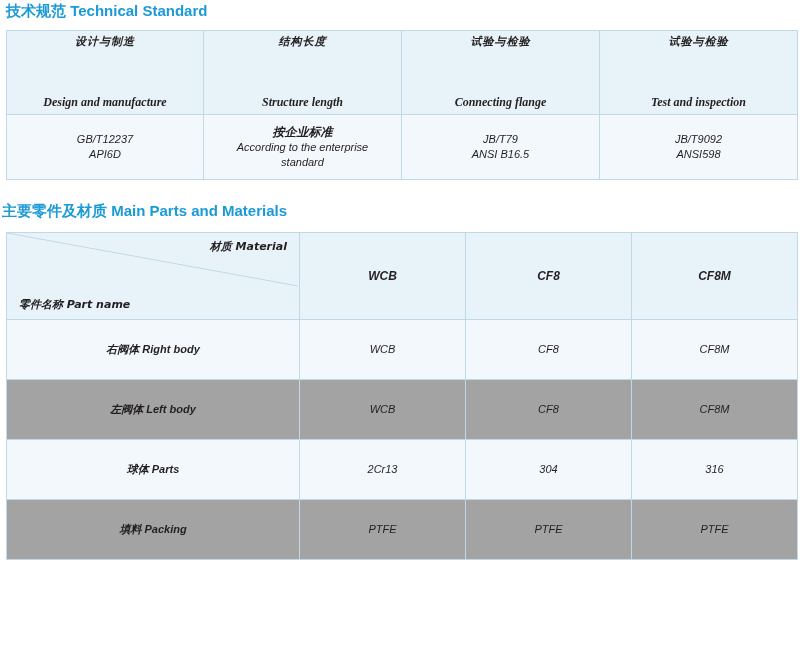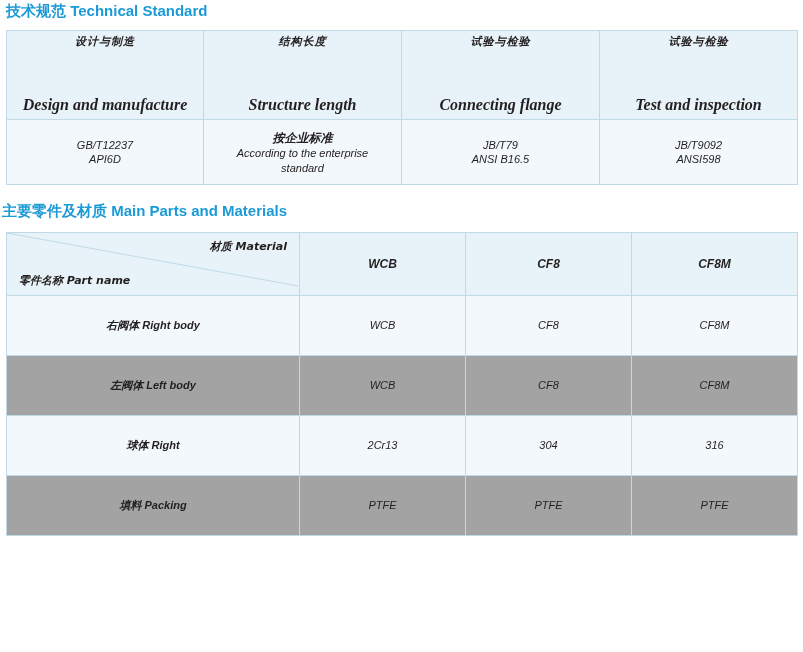--- a/index.html
+++ b/index.html
@@ -77,21 +77,21 @@
     font-weight: bold;
   }
   #tech-table th .cn {
     font-family: "DejaVu Sans", sans-serif;
     font-size: 11px;
     display: block;
     letter-spacing: 1px;
   }
   #tech-table th .en {
     font-family: "Liberation Serif", serif;
-    font-size: 16px;
+    font-size: 12px;
     font-weight: bold;
     display: block;
     margin-top: 44px;
   }
   #tech-table td {
     background: #f2f8fb;
     height: 56px;
     font-family: "Liberation Sans", sans-serif;
     font-size: 11px;
   }
@@ -119,21 +119,21 @@
 
   #parts-table .hdr {
     background: #e8f3f9;
     height: 54px;
     font-weight: bold;
     font-size: 12px;
     font-family: "Liberation Sans", sans-serif;
   }
   #parts-table .corner {
     position: relative;
-    padding: 4px;
+    padding: 16px;
     background: #e8f3f9;
     height: 54px;
   }
   #parts-table .corner svg {
     position: absolute;
     left: 0;
     top: 0;
   }
   #parts-table .corner .mat {
     position: absolute;
@@ -276,21 +276,21 @@
           <span class="cn">左阀体</span>
           <span class="en">Left body</span>
         </td>
         <td class="val">WCB</td>
         <td class="val">CF8</td>
         <td class="val">CF8M</td>
       </tr>
       <tr class="odd">
         <td class="name">
           <span class="cn">球体</span>
-          <span class="en">Right</span>
+          <span class="en">Parts</span>
         </td>
         <td class="val">2Cr13</td>
         <td class="val">304</td>
         <td class="val">316</td>
       </tr>
       <tr class="even">
         <td class="name">
           <span class="cn">填料</span>
           <span class="en">Packing</span>
         </td>

